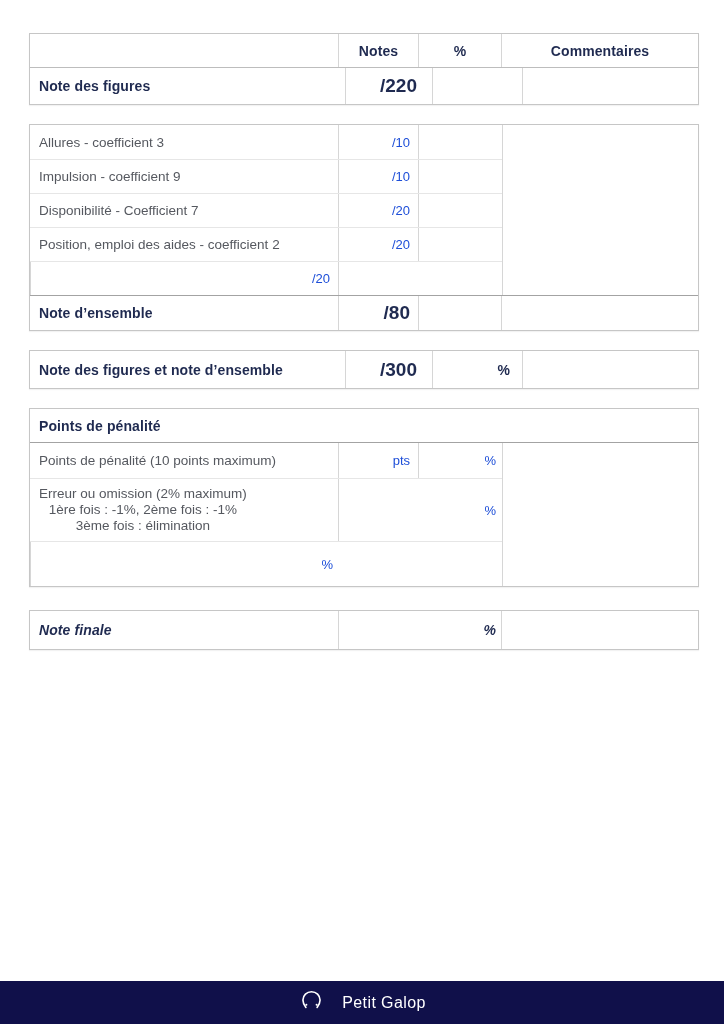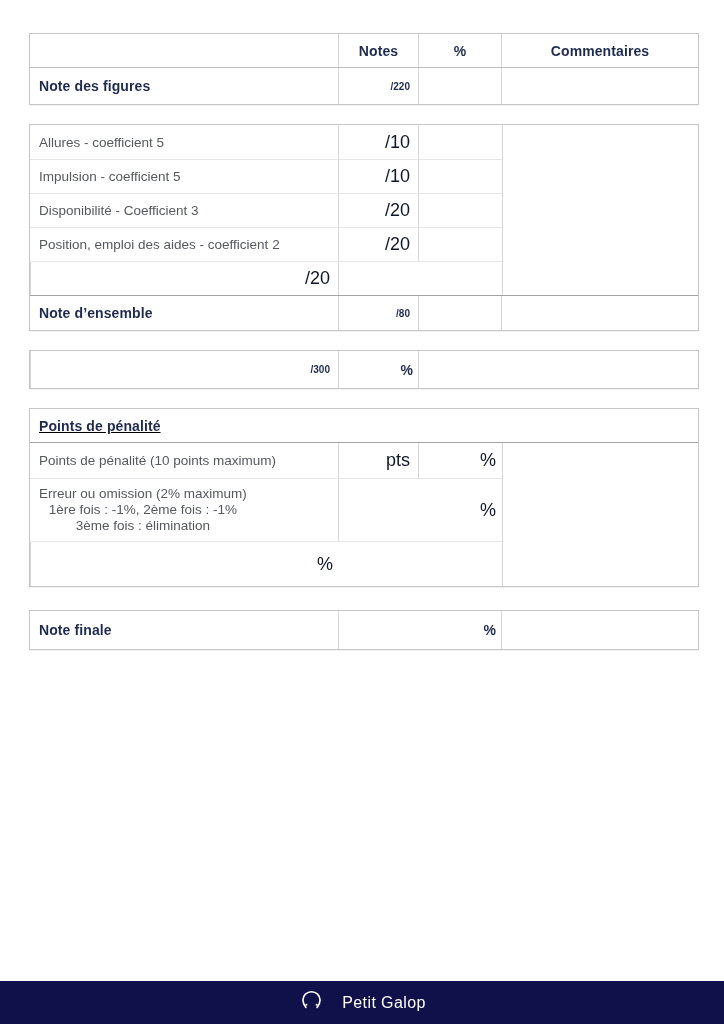--- a/index.html
+++ b/index.html
@@ -16,26 +16,26 @@
 
   .cell { display:flex; align-items:center; min-height:100%; }
   .vline { border-left:1px solid #d6d6d6; }
 
   .lbl { padding-left:9px; padding-right:6px; }
   .num { justify-content:flex-end; padding-right:8px; }
   .pct { justify-content:flex-end; padding-right:5px; }
   .ctr { justify-content:center; }
 
   .navy { color:#1f2a50; font-weight:bold; font-size:14px; letter-spacing:0.1px; }
-  .navyval { color:#1f2a50; font-weight:bold; font-size:10px; }
+  .navyval { color:#1f2a50; font-weight:bold; font-size:19px; }
   .gray { color:#55585f; font-weight:normal; font-size:13.5px; }
-  .grayval { color:#0f172a; font-weight:normal; font-size:18px; }
+  .grayval { color:#1d4ed8; font-weight:normal; font-size:13px; }
 
   .h33 { height:33px; } .h34 { height:34px; } .h35 { height:35px; }
-  .h37 { height:37px; } .h38 { height:38px; } .h45 { height:45px; } .h63 { height:63px; }
+  .h37 { height:37px;gap:7px; } .h38 { height:38px; } .h45 { height:45px; } .h63 { height:63px; }
 
   .sep-light { border-top:1px solid #e6e6e6; }
   .sep-mid   { border-top:1px solid #bdbdbd; }
   .sep-dark  { border-top:1px solid #a3a3a3; }
 
   .split { display:flex; }
   .split .left-part { width:472px; }
   .split .comment-merged { flex:1; border-left:1px solid #d6d6d6; }
 
   .preline { white-space:pre-line; line-height:1.17;text-align:center; }
@@ -64,31 +64,31 @@
         <div class="cell num navyval vline">/220</div>
         <div class="cell pct vline"></div>
         <div class="cell vline"></div>
       </div>
     </div>
 
     <div class="tbl">
       <div class="split">
         <div class="left-part">
           <div class="grid3 h34">
-            <div class="cell lbl gray">Allures - coefficient 5</div>
+            <div class="cell lbl gray">Allures - coefficient 3</div>
             <div class="cell num grayval vline">/10</div>
             <div class="cell pct vline"></div>
           </div>
           <div class="grid3 h34 sep-light">
-            <div class="cell lbl gray">Impulsion - coefficient 5</div>
+            <div class="cell lbl gray">Impulsion - coefficient 9</div>
             <div class="cell num grayval vline">/10</div>
             <div class="cell pct vline"></div>
           </div>
           <div class="grid3 h34 sep-light">
-            <div class="cell lbl gray">Disponibilité - Coefficient 3</div>
+            <div class="cell lbl gray">Disponibilité - Coefficient 7</div>
             <div class="cell num grayval vline">/20</div>
             <div class="cell pct vline"></div>
           </div>
           <div class="grid3 h34 sep-light">
             <div class="cell lbl gray">Position, emploi des aides - coefficient 2</div>
             <div class="cell num grayval vline">/20</div>
             <div class="cell pct vline"></div>
           </div>
           <div class="grid3 h34 sep-light">
             <div class="cell num grayval vline">/20</div>
@@ -100,28 +100,29 @@
       <div class="grid4 h35 sep-dark">
         <div class="cell lbl navy">Note d’ensemble</div>
         <div class="cell num navyval vline">/80</div>
         <div class="cell pct vline"></div>
         <div class="cell vline"></div>
       </div>
     </div>
 
     <div class="tbl">
       <div class="grid4 h37">
+        <div class="cell lbl navy">Note des figures et note d’ensemble</div>
         <div class="cell num navyval vline">/300</div>
         <div class="cell pct navy vline">%</div>
         <div class="cell vline"></div>
       </div>
     </div>
 
     <div class="tbl">
-      <div class="h33" style="display:flex;text-decoration:underline;">
+      <div class="h33" style="display:flex;">
         <div class="cell lbl navy">Points de pénalité</div>
       </div>
       <div class="split sep-dark">
         <div class="left-part">
           <div class="grid3 h35">
             <div class="cell lbl gray">Points de pénalité (10 points maximum)</div>
             <div class="cell num grayval vline">pts</div>
             <div class="cell pct grayval vline">%</div>
           </div>
           <div class="gridM h63 sep-light">
@@ -131,21 +132,21 @@
             <div class="cell pct grayval vline">%</div>
           </div>
           <div class="gridM h45 sep-light">
             <div class="cell pct grayval vline">%</div>
           </div>
         </div>
         <div class="comment-merged"></div>
       </div>
     </div>
 
-    <div class="tbl" style="margin-top:23px;">
+    <div class="tbl" style="margin-top:23px;font-style:italic;">
       <div class="gridM h38">
         <div class="cell lbl navy">Note finale</div>
         <div class="cell pct navy vline">%</div>
         <div class="cell vline"></div>
       </div>
     </div>
 
   </div>
 
   <div class="footer">

